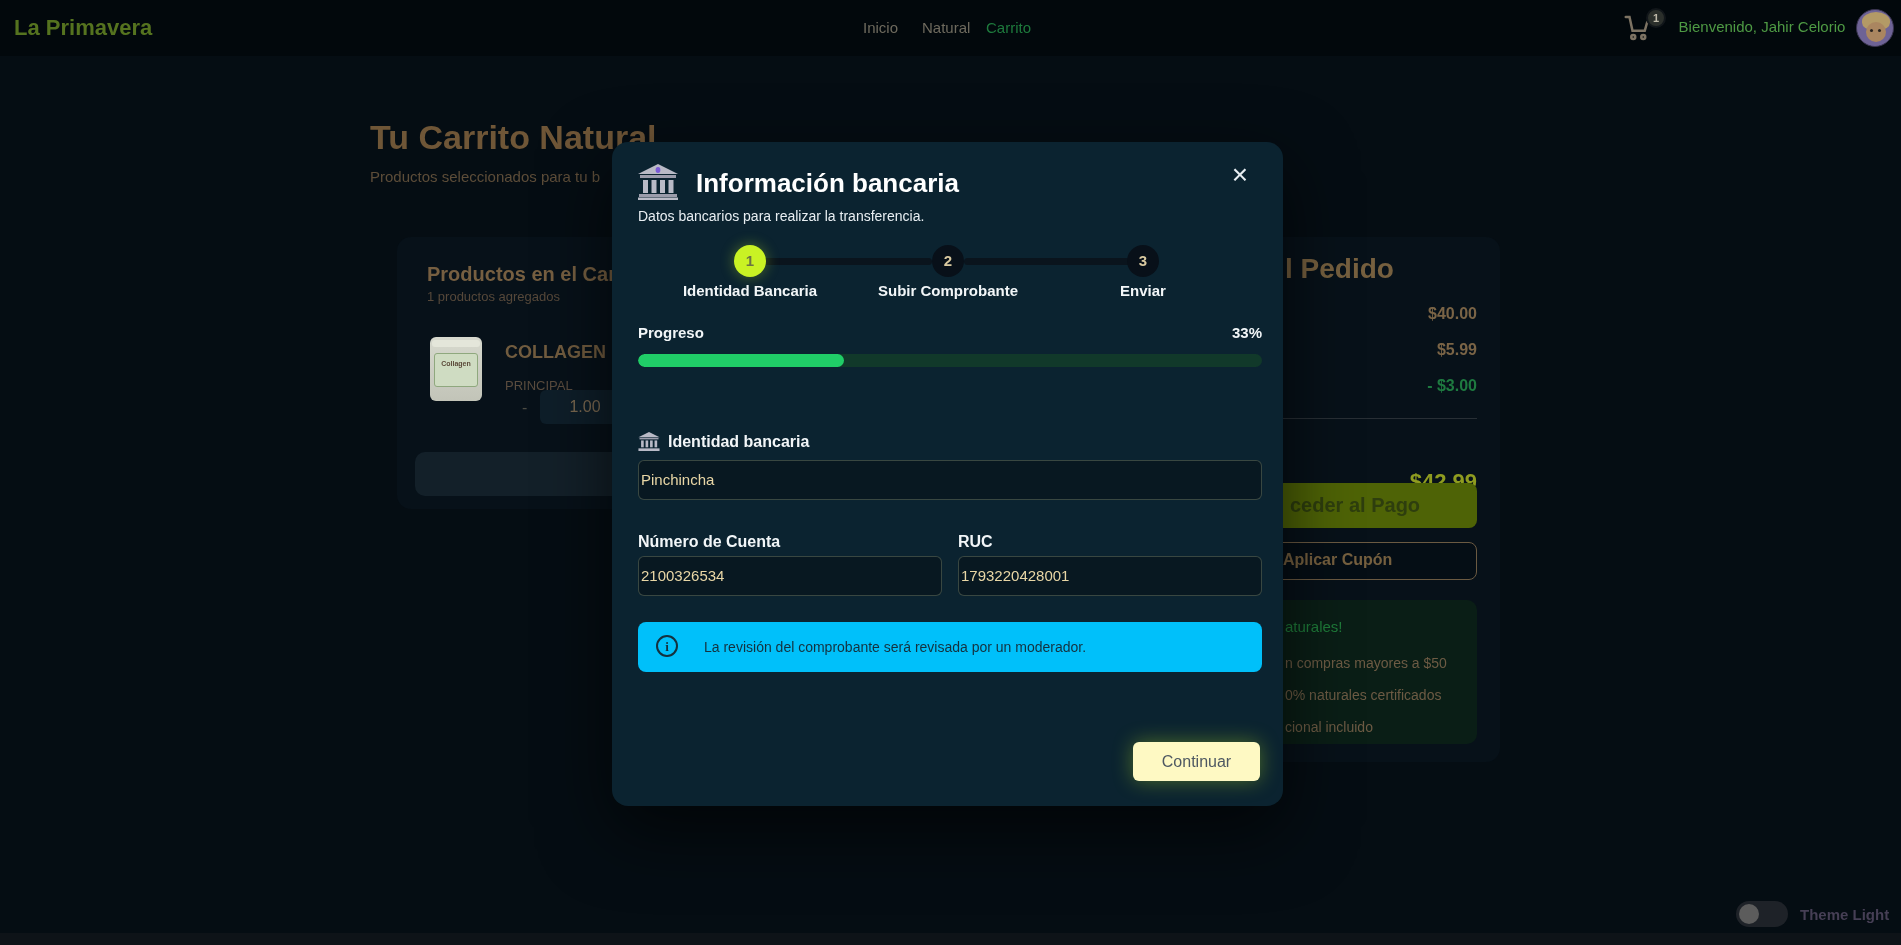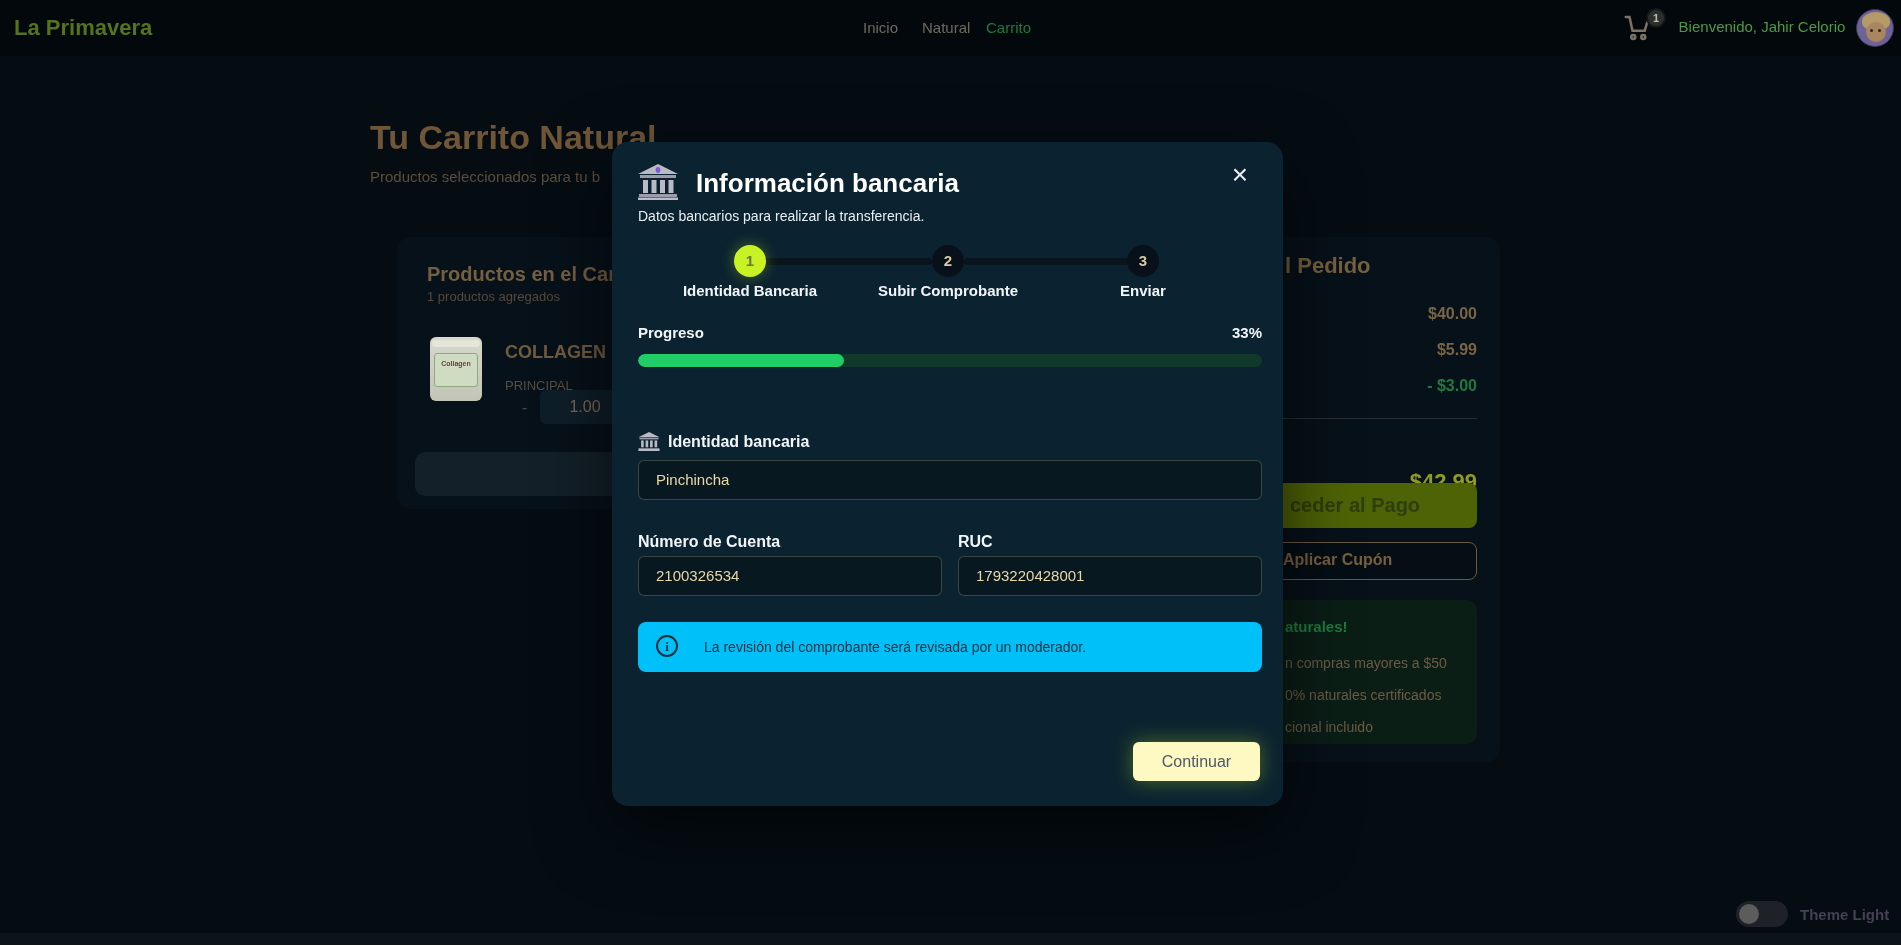--- a/index.html
+++ b/index.html
@@ -41,32 +41,32 @@
     background:#cfdcc2; border-radius:3px; border:1px solid #8fa87e; }
   .thumb .label span { display:block; margin-top:6px; text-align:center; font-size:7px; color:#5c4a3a; font-weight:bold; }
   .prod-name { left:108px; top:105px; font-size:18px; font-weight:bold; color:#715c3f; position:absolute; white-space:nowrap; }
   .prod-variant { left:108px; top:141px; font-size:13px; color:#5a4c3e; position:absolute; }
   .qty-minus { left:125px; top:162px; font-size:16px; color:#4c4c44; position:absolute; }
   .qty-box { left:143px; top:153px; width:90px; height:34px; background:#0e1e29; border-radius:6px;
     position:absolute; text-align:center; line-height:34px; font-size:16px; color:#7a6850; }
   .row-footer { left:18px; top:215px; width:580px; height:44px; background:#132029; border-radius:10px; position:absolute; }
 
   #summary-card { left:1040px; top:237px; width:460px; height:525px; }
-  .sum-h { left:1285px; top:253px; font-size:22px; font-weight:bold; color:#76603f; }
+  .sum-h { left:1285px; top:253px; font-size:28px; font-weight:bold; color:#76603f; }
   .price { width:192px; text-align:right; left:1285px; font-size:16px; font-weight:bold; color:#7a6446; }
   .price.discount { color:#1e7a40; }
   .sum-divider { left:1090px; top:418px; width:387px; height:1px; background:rgba(140,140,140,0.25); }
   .total { left:1285px; top:425px; width:192px; text-align:right; font-size:22px; font-weight:bold; color:#8f9c20;margin-top:44px; }
   .pay-btn { left:1060px; top:483px; width:417px; height:45px; background:#4e6306; border-radius:8px; }
   .pay-label { left:1290px; top:494px; font-size:20px; font-weight:bold; color:#2e3e0e; }
   .coupon-btn { left:1060px; top:542px; width:417px; height:38px; background:rgba(0,0,0,0.15);
     border:1px solid #6b5a42; border-radius:8px; }
   .coupon-label { left:1283px; top:551px; font-size:16px; font-weight:bold; color:#76603f; }
   .promo-box { left:1060px; top:600px; width:417px; height:144px; background:#0a1e16; border-radius:10px; }
-  .promo-title { left:1285px; top:618px; font-size:15px; font-weight:bold; color:#1f7c3a; }
+  .promo-title { left:1285px; top:618px; font-size:15px; font-weight:normal; color:#1f7c3a; }
   .promo-line { left:1285px; font-size:14px; color:#6d5b44; }
 
   
   #modal { left:612px; top:142px; width:671px; height:664px; background:#0b2330;
     border-radius:16px; box-shadow:0 25px 70px rgba(0,0,0,0.65); z-index:10; }
   .m { position:absolute; }
   .m-title { left:78px; top:26px; font-size:26px; font-weight:bold; color:#ffffff;margin-left:6px; }
   .m-sub { left:26px; top:66px; font-size:14px; color:#e8eef2; }
   .m-close { left:612px; top:18px; width:32px; height:32px; font-size:28px; color:#e8eef2;
     text-align:center; line-height:30px; cursor:pointer; }
@@ -77,21 +77,21 @@
   .step-circle.idle { background:#081019; color:#d9c9a0; }
   .step-line { top:116px; height:7px; background:#0a141d; border-radius:4px; }
   .step-label { top:140px; font-size:15px; font-weight:bold; color:#f2f6f8; text-align:center; }
   .prog-label { left:26px; top:182px; font-size:15px; font-weight:bold; color:#f2f6f8; }
   .prog-pct { left:550px; top:182px; width:100px; text-align:right; font-size:15px; font-weight:bold; color:#f2f6f8; }
   .prog-track { left:26px; top:212px; width:624px; height:13px; background:#11392a; border-radius:7px; overflow:hidden; }
   .prog-fill { height:13px; background:#20cd67; border-radius:7px; }
   .f-label { font-size:16px; font-weight:bold; color:#f2f6f8; }
   .bank-small { left:26px; top:290px; width:22px; height:19px; }
   .f-input { height:40px; background:#081821; border:1px solid rgba(185,195,150,0.28);
-    border-radius:6px; color:#e9d7a6; font-size:15px; line-height:38px; padding-left:17px;
+    border-radius:6px; color:#e9d7a6; font-size:15px; line-height:38px; padding-left:2px;
     font-family:"Liberation Sans", sans-serif; }
   .alert { left:26px; top:480px; width:624px; height:50px; background:#00c0fa; border-radius:8px; }
   .info-icon { left:18px; top:13px; width:22px; height:22px; border:2px solid #14313e; border-radius:50%;
     text-align:center; line-height:20px; font-size:13px; font-weight:bold; color:#14313e;
     font-family:"Liberation Serif", serif; }
   .alert-text { left:66px; top:17px; font-size:14px; color:#14313e; }
   .continue-btn { left:521px; top:600px; width:127px; height:39px; background:#fef9c3; border:none;
     border-radius:6px; font-size:16px; color:#4e5862; font-family:"Liberation Sans", sans-serif;
     cursor:pointer; box-shadow:0 0 20px rgba(200,245,30,0.35); }
 

